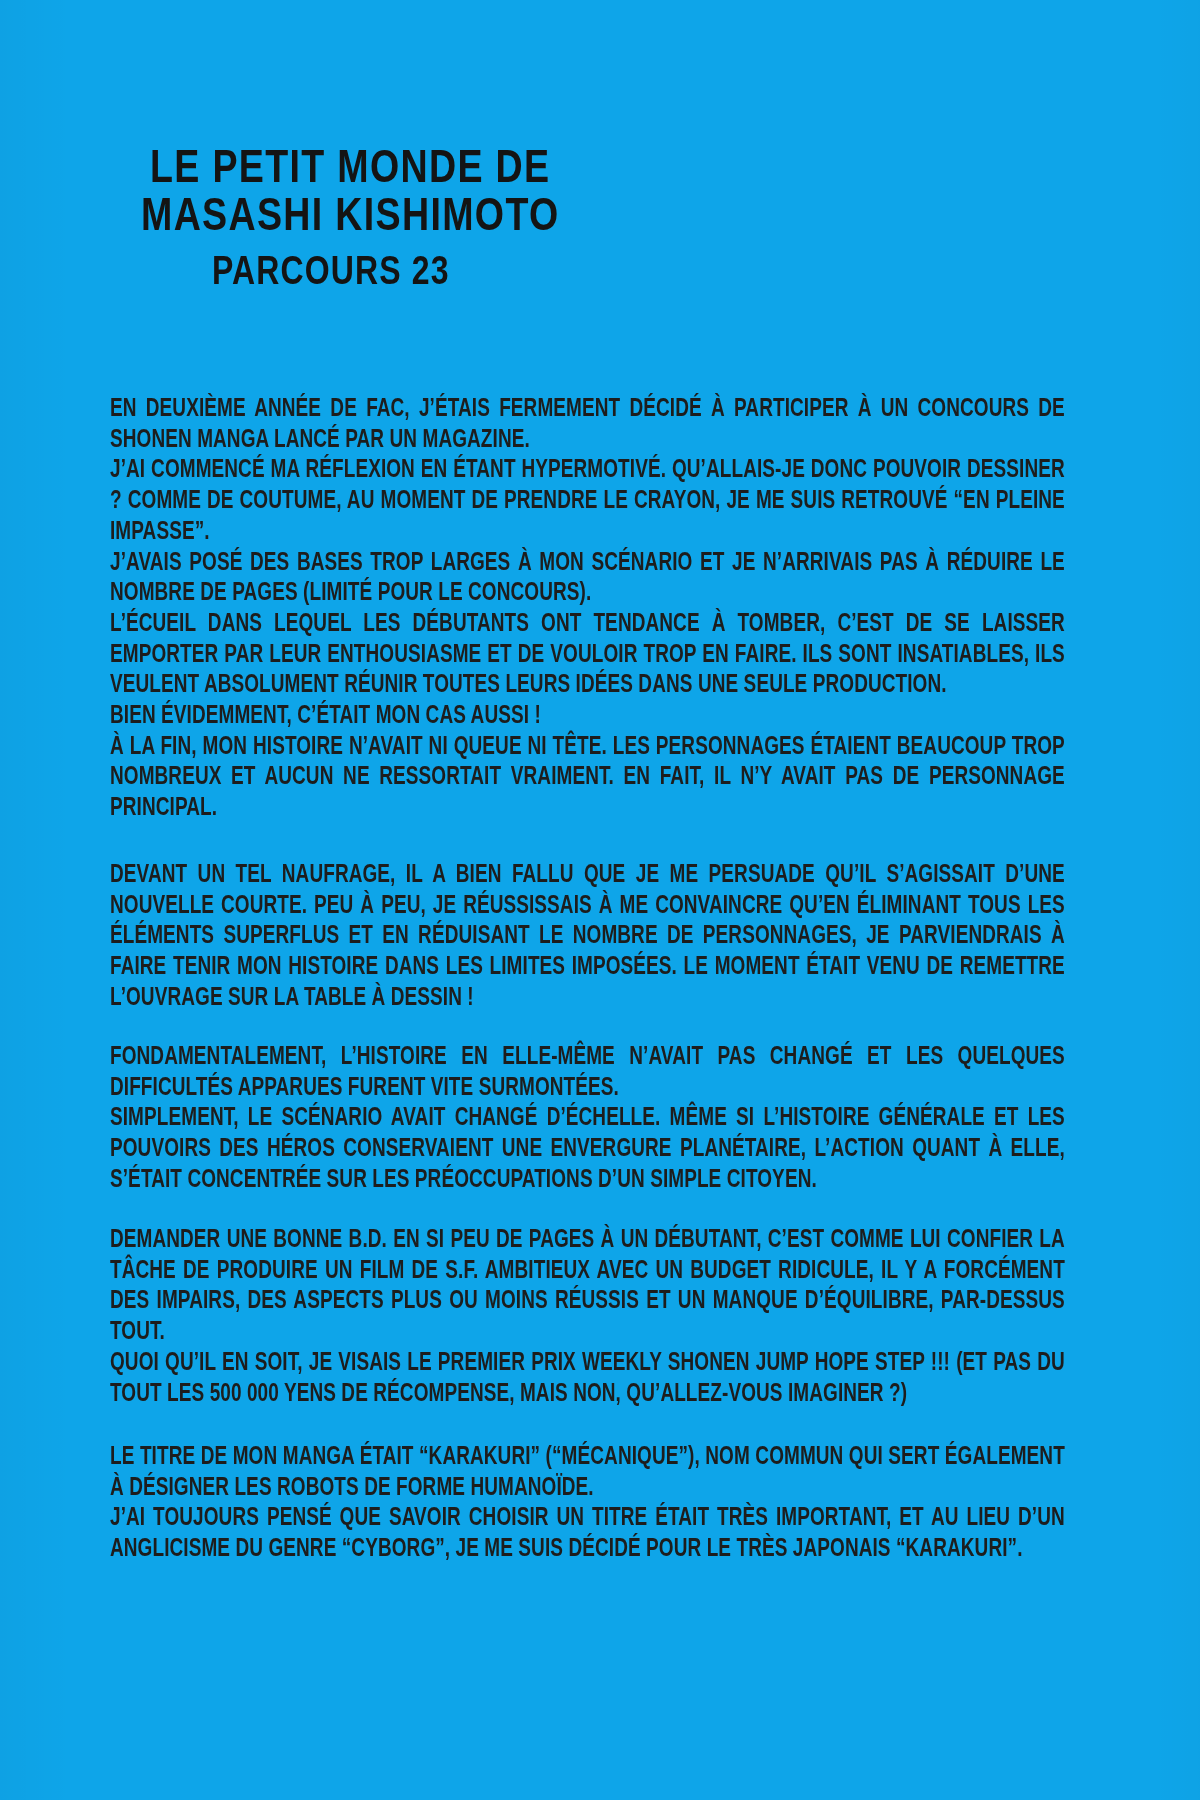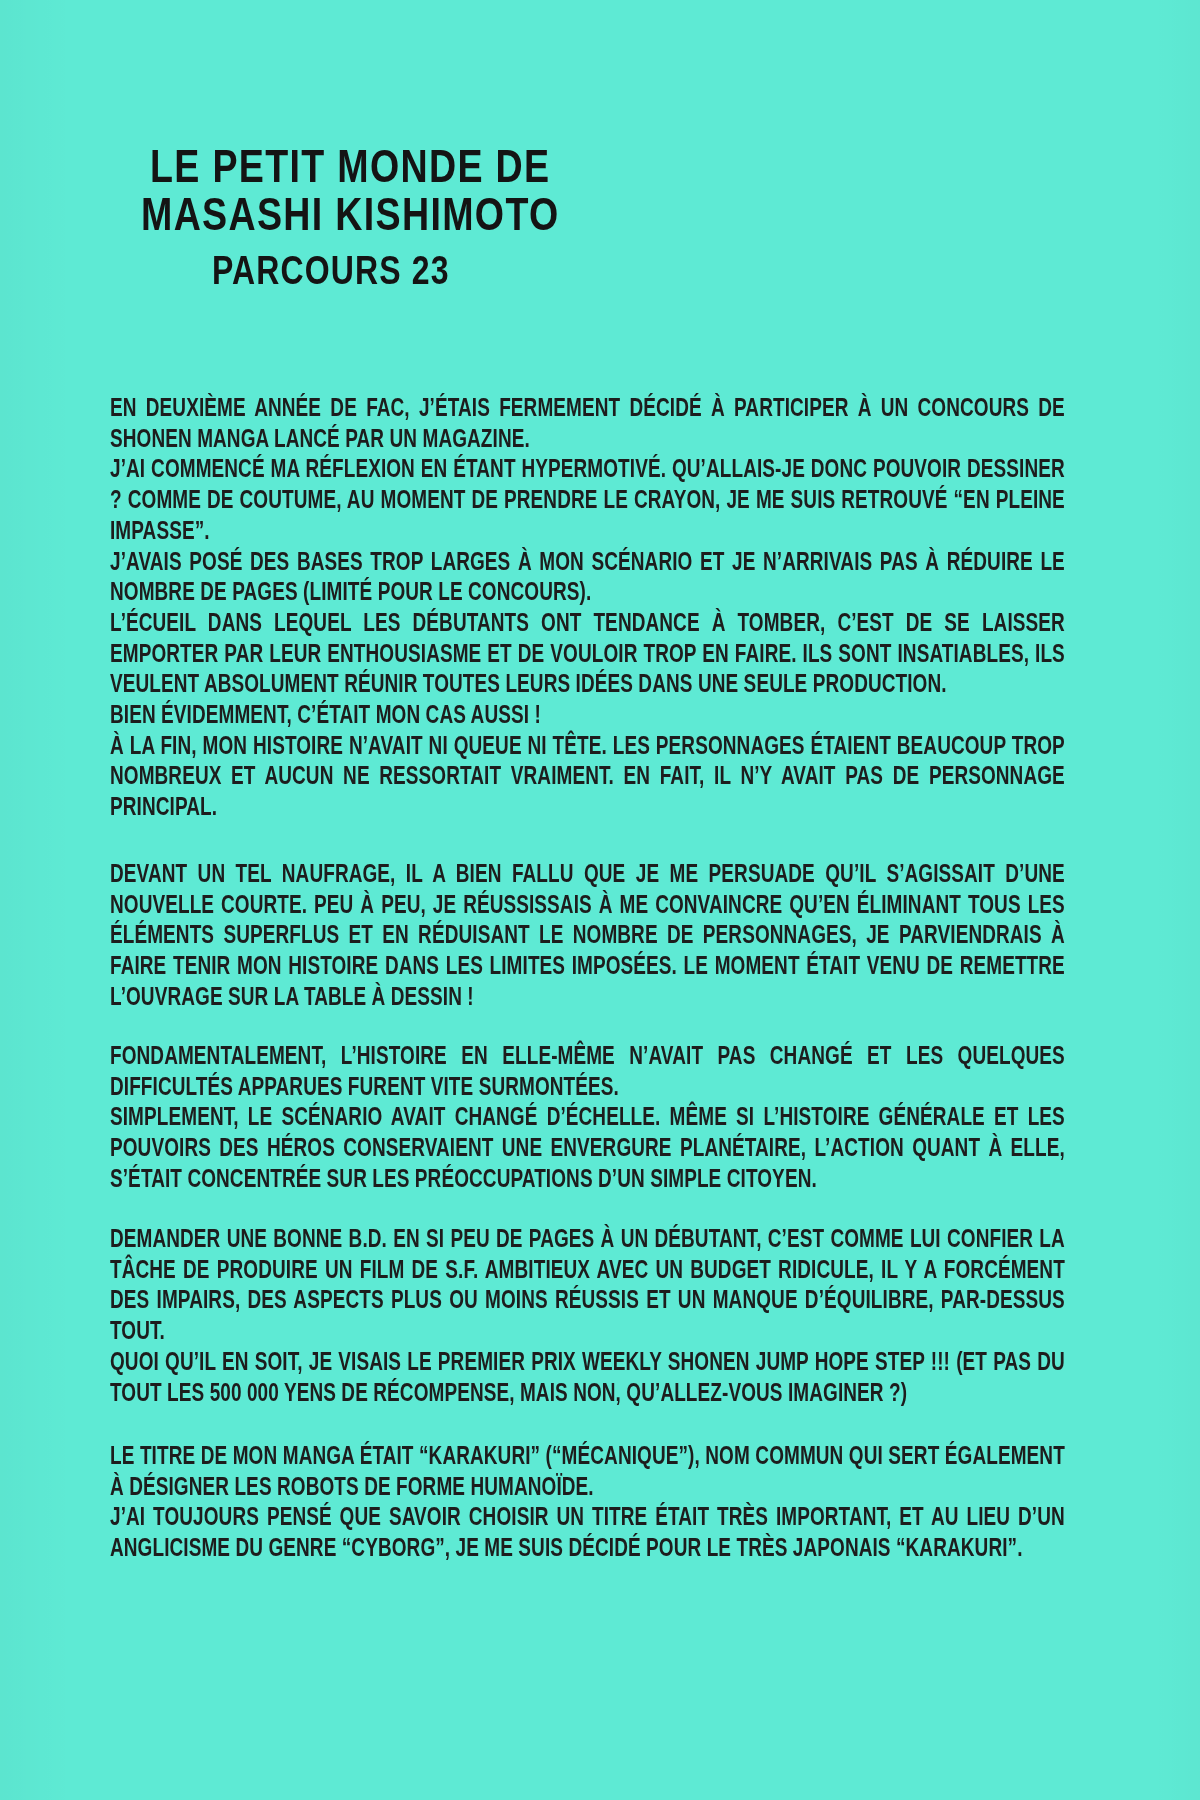--- a/index.html
+++ b/index.html
@@ -10,21 +10,21 @@
   body {
     width: 1200px;
     height: 1800px;
     position: relative;
     overflow: hidden;
     font-family: "Liberation Sans", "DejaVu Sans", sans-serif;
   }
   .page {
     position: absolute;
     inset: 0;
-    background: #5eead4;
+    background: #0ea5e9;
     color: #1b1b1b;
   }
   
   .page::before {
     content: "";
     position: absolute;
     inset: 0;
     background:
       linear-gradient(90deg, rgba(0,0,0,0.025) 0%, rgba(0,0,0,0) 6%),
       linear-gradient(270deg, rgba(0,0,0,0.015) 0%, rgba(0,0,0,0) 4%);

